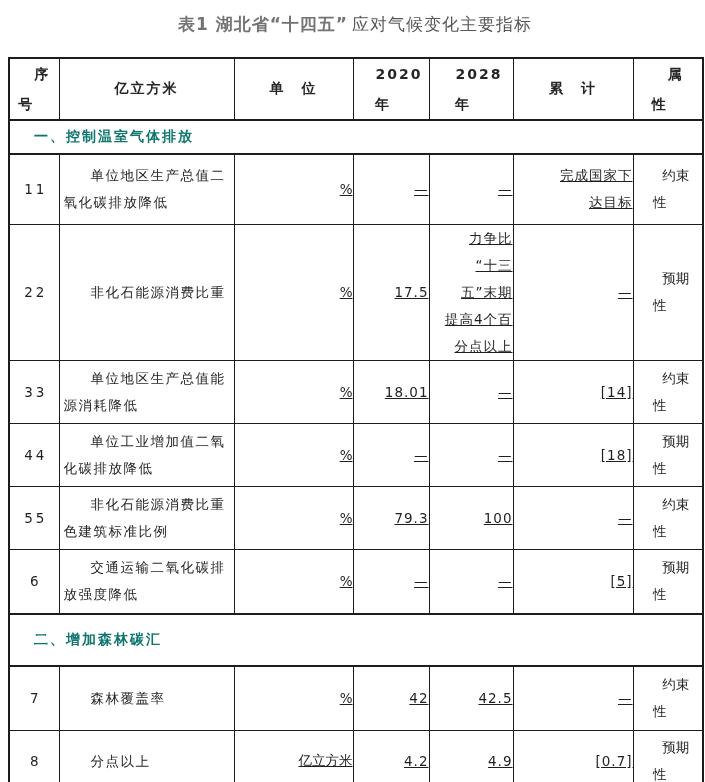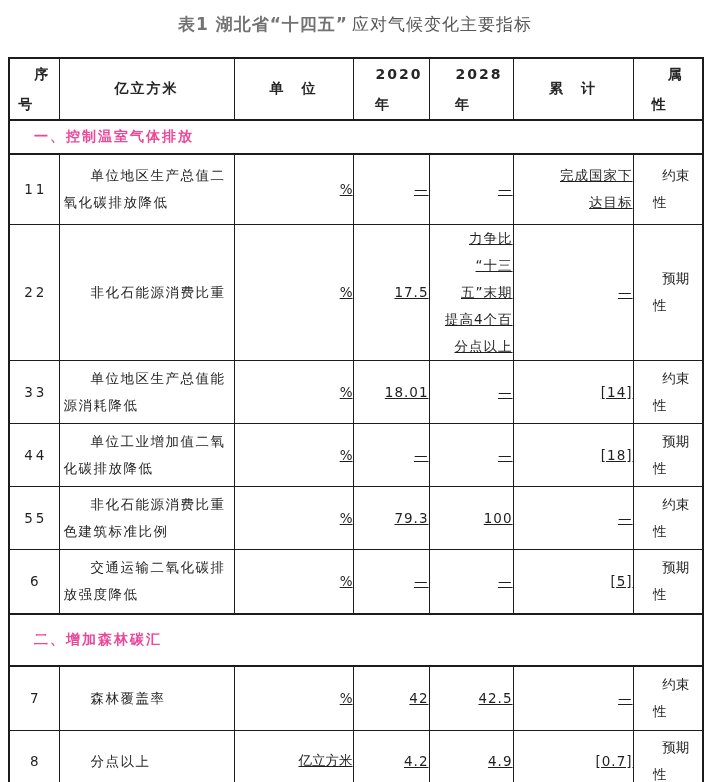--- a/index.html
+++ b/index.html
@@ -63,21 +63,21 @@
   tr.header-row .dist span{line-height:30px;}
   
   tr.sec td{
     font-weight:bold;
     font-size:14px;
     letter-spacing:2px;
     text-align:left;
     padding-left:24px;
     border-top:2px solid #1c1c1c;
     border-bottom:2px solid #1c1c1c;
-    color:#ec4899;
+    color:#0f766e;
   }
   tr.last-row td{border-bottom:2px solid #1c1c1c;}
   
   .bottom-strip{
     width:694px;
     height:5px;
     margin-top:2px;
     background:#d7eaf6;
   }
 </style>

